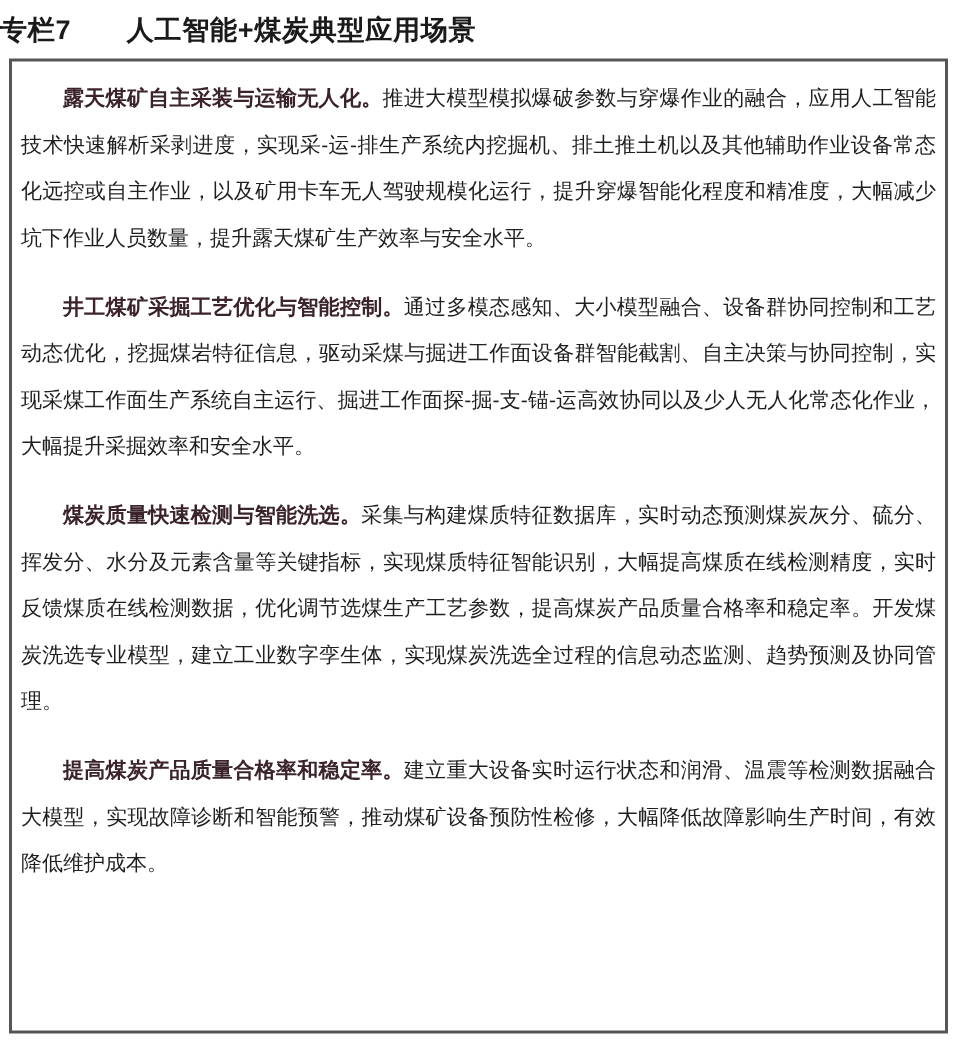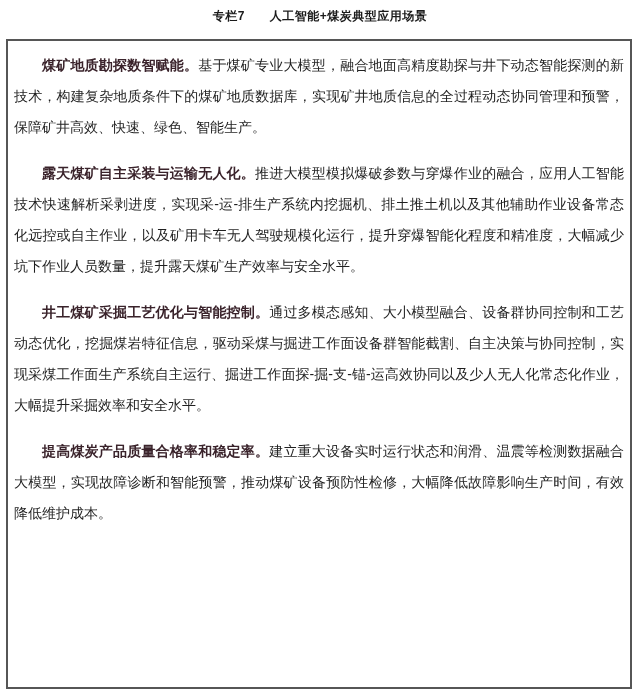--- a/index.html
+++ b/index.html
@@ -9,22 +9,22 @@
     width: 640px;
   }
   body {
     font-family: "Liberation Sans", "DejaVu Sans", sans-serif;
     color: #1f1f1f;
     position: relative;
     height: 697px;
     overflow: hidden;
   }
   .doc-title {
-    text-align: center;
-    font-size: 12px;
+    text-align: left;
+    font-size: 18px;
     font-weight: bold;
     color: #1a1a1a;
     padding-top: 8px;
     letter-spacing: 0.5px;
     white-space: pre;
   }
   .panel {
     position: absolute;
     left: 6px;
     top: 39px;
@@ -50,30 +50,30 @@
     color: #3a232b;
   }
 </style>
 </head>
 <body>
 
 <div class="doc-title">专栏7　　人工智能+煤炭典型应用场景</div>
 
 <div class="panel">
 
-  <p>
-    <b>煤矿地质勘探数智赋能。</b><span>基于煤矿专业大模型，融合地面高精度勘探与井下动态智能探测的新技术，构建复杂地质条件下的煤矿地质数据库，实现矿井地质信息的全过程动态协同管理和预警，保障矿井高效、快速、绿色、智能生产。</span>
-  </p>
 
   <p>
     <b>露天煤矿自主采装与运输无人化。</b><span>推进大模型模拟爆破参数与穿爆作业的融合，应用人工智能技术快速解析采剥进度，实现采-运-排生产系统内挖掘机、排土推土机以及其他辅助作业设备常态化远控或自主作业，以及矿用卡车无人驾驶规模化运行，提升穿爆智能化程度和精准度，大幅减少坑下作业人员数量，提升露天煤矿生产效率与安全水平。</span>
   </p>
 
   <p>
     <b>井工煤矿采掘工艺优化与智能控制。</b><span>通过多模态感知、大小模型融合、设备群协同控制和工艺动态优化，挖掘煤岩特征信息，驱动采煤与掘进工作面设备群智能截割、自主决策与协同控制，实现采煤工作面生产系统自主运行、掘进工作面探-掘-支-锚-运高效协同以及少人无人化常态化作业，大幅提升采掘效率和安全水平。</span>
   </p>
 
+  <p>
+    <b>煤炭质量快速检测与智能洗选。</b><span>采集与构建煤质特征数据库，实时动态预测煤炭灰分、硫分、挥发分、水分及元素含量等关键指标，实现煤质特征智能识别，大幅提高煤质在线检测精度，实时反馈煤质在线检测数据，优化调节选煤生产工艺参数，提高煤炭产品质量合格率和稳定率。开发煤炭洗选专业模型，建立工业数字孪生体，实现煤炭洗选全过程的信息动态监测、趋势预测及协同管理。</span>
+  </p>
 
   <p>
     <b>提高煤炭产品质量合格率和稳定率。</b><span>建立重大设备实时运行状态和润滑、温震等检测数据融合大模型，实现故障诊断和智能预警，推动煤矿设备预防性检修，大幅降低故障影响生产时间，有效降低维护成本。</span>
   </p>
 
 </div>
 
 </body></html>

